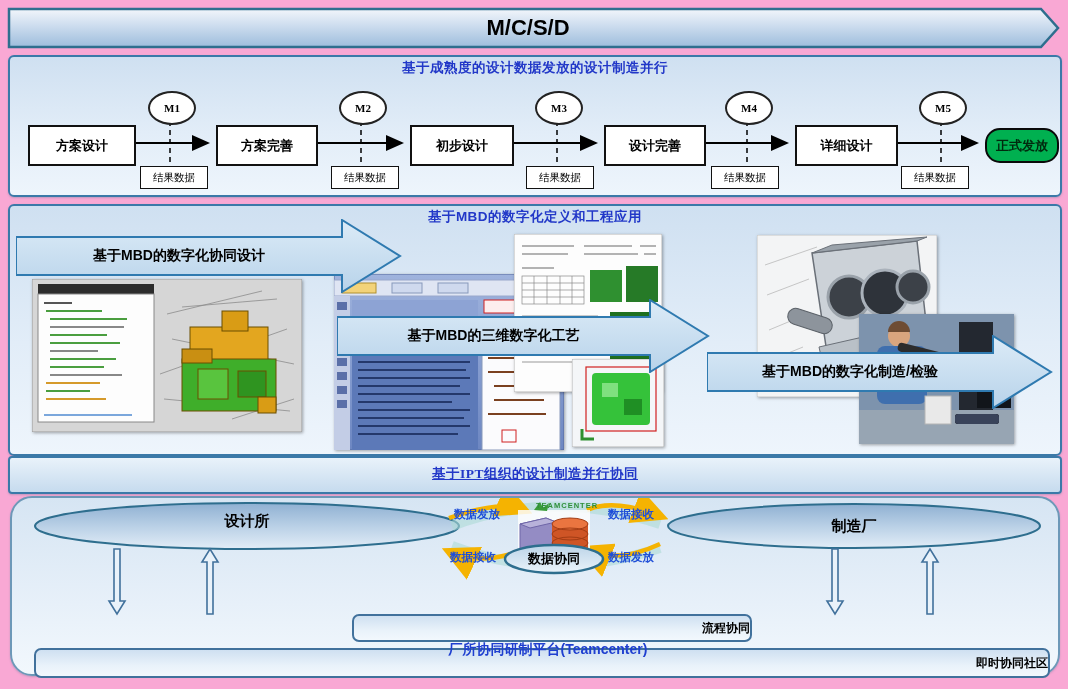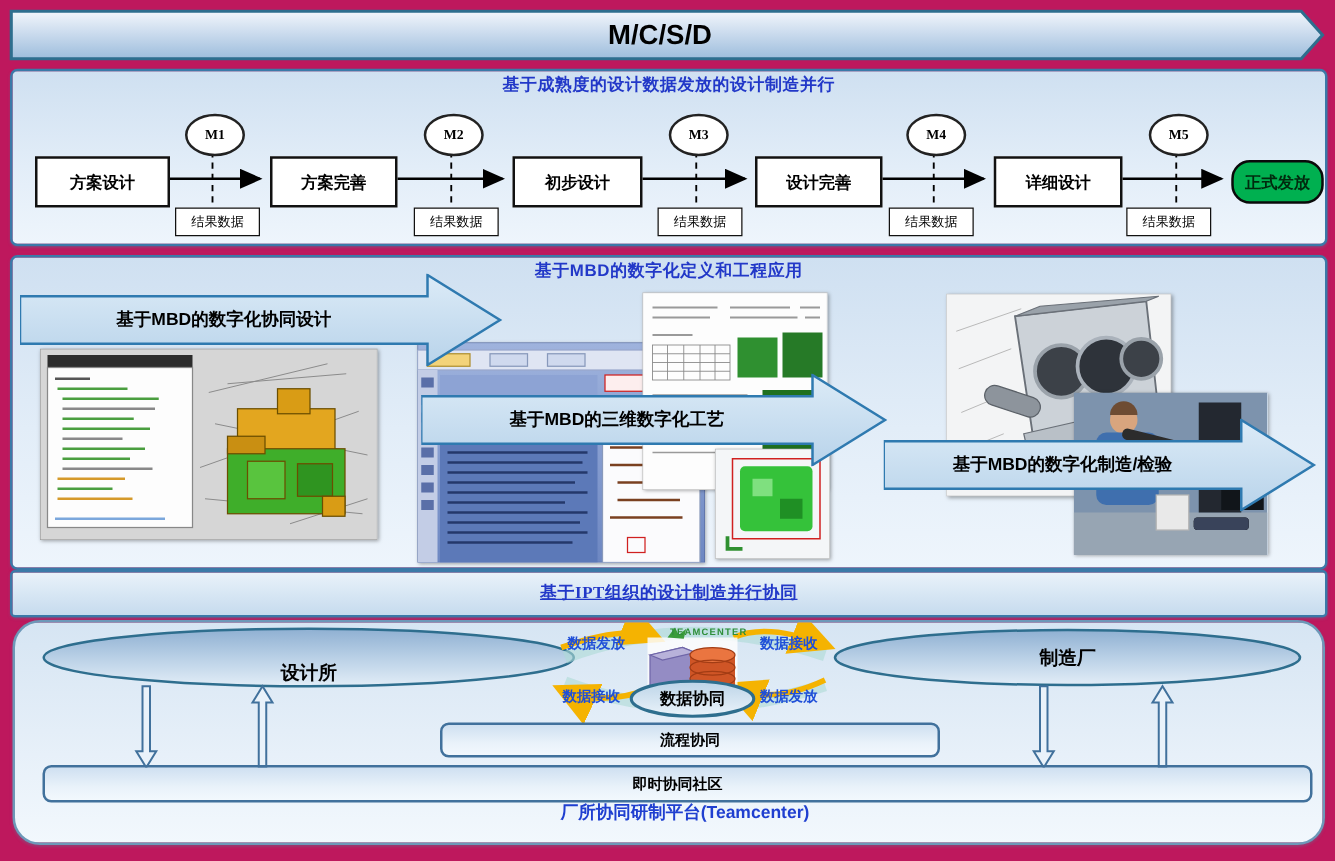--- a/index.html
+++ b/index.html
@@ -1,16 +1,16 @@
 <!DOCTYPE html>
 <html><head>
 <meta charset="utf-8">
 <style>
   html,body{margin:0;padding:0;background:#fff;}
-  #page{position:relative;width:1068px;height:689px;background:#be185d;overflow:hidden;
+  #page{position:relative;width:1068px;height:689px;background:#f9a8d4;overflow:hidden;
         font-family:"Liberation Sans",sans-serif;}
   .abs{position:absolute;}
   .panel{position:absolute;border:2px solid #3b79a8;border-radius:6px;
          background:linear-gradient(180deg,#cfe0f1 0%,#e2edf8 55%,#eef5fc 100%);
          box-shadow:0 1px 2px rgba(90,120,150,.35);}
   .sec-title{position:absolute;left:0;right:0;text-align:center;
              color:#2238c8;font-weight:bold;font-size:13.5px;letter-spacing:.5px;}
   .stage-box{position:absolute;background:#fff;border:2px solid #111;
              display:flex;align-items:center;justify-content:center;
              font-size:13px;font-weight:bold;color:#000;}
@@ -23,22 +23,22 @@
   .result-box{position:absolute;width:66px;height:21px;background:#fff;border:1.5px solid #111;
              display:flex;align-items:center;justify-content:center;
              font-size:10.5px;font-weight:normal;color:#000;}
   .arrow-wrap{position:absolute;z-index:3;}
   .arrow-label{position:absolute;display:flex;align-items:center;justify-content:center;
              font-size:14px;font-weight:bold;color:#000;}
   .shot{position:absolute;z-index:1;box-shadow:1px 1px 3px rgba(0,0,0,.35);}
   .blue-label{position:absolute;color:#1f4fd8;font-weight:bold;font-size:11.5px;white-space:nowrap;z-index:4;}
   .pill{position:absolute;border:2px solid #41719c;border-radius:7px;
         background:linear-gradient(180deg,#cfe0f1,#e9f2fa 60%,#f2f8fd);
-        display:flex;align-items:center;justify-content:center;
-        font-size:12px;font-weight:bold;color:#000;z-index:4;}
+        display:flex;align-items:center;justify-content:flex-end;
+        font-size:12px;font-weight:bold;color:#000;z-index:4;margin-top:36px;}
   .caption{position:absolute;left:0;right:0;text-align:center;color:#1f3fd0;
            font-weight:bold;font-size:14px;z-index:4;padding-left:26px;}
   .ellipse-label{position:absolute;display:flex;align-items:center;justify-content:center;
            font-size:15px;font-weight:bold;color:#000;z-index:4;}
   .tc-text{position:absolute;color:#2f8f3a;font-weight:bold;font-size:7.5px;letter-spacing:1px;z-index:5;}
 </style>
 </head>
 <body>
 
 <div id="page">
@@ -385,21 +385,21 @@
       <ellipse cx="542" cy="61" rx="49" ry="14" fill="url(#gOval)" stroke="#2e6e8e" stroke-width="2.5"></ellipse>
 
       <g fill="#e9f2fa" stroke="#41719c" stroke-width="1.6">
         <polygon points="102,51 102,103 97,103 105,116 113,103 108,103 108,51"></polygon>
         <polygon points="195,116 195,64 190,64 198,51 206,64 201,64 201,116"></polygon>
         <polygon points="820,51 820,103 815,103 823,116 831,103 826,103 826,51"></polygon>
         <polygon points="915,116 915,64 910,64 918,51 926,64 921,64 921,116"></polygon>
       </g>
     </svg>
 
-    <div class="ellipse-label" style="left:23px;top:17px;width:424px;height:46px">设计所</div>
+    <div class="ellipse-label" style="left:23px;top:0;width:424px;height:46px">设计所</div>
     <div class="ellipse-label" style="left:656px;top:6px;width:372px;height:44px">制造厂</div>
 
     <div class="tc-text" style="left:524px;top:3px">TEAMCENTER</div>
     <div class="ellipse-label" style="left:494px;top:48px;width:96px;height:26px;font-size:13px;z-index:4">数据协同</div>
 
     <div class="blue-label" style="left:442px;top:9px">数据发放</div>
     <div class="blue-label" style="left:438px;top:52px">数据接收</div>
     <div class="blue-label" style="left:596px;top:9px">数据接收</div>
     <div class="blue-label" style="left:596px;top:52px">数据发放</div>
 

